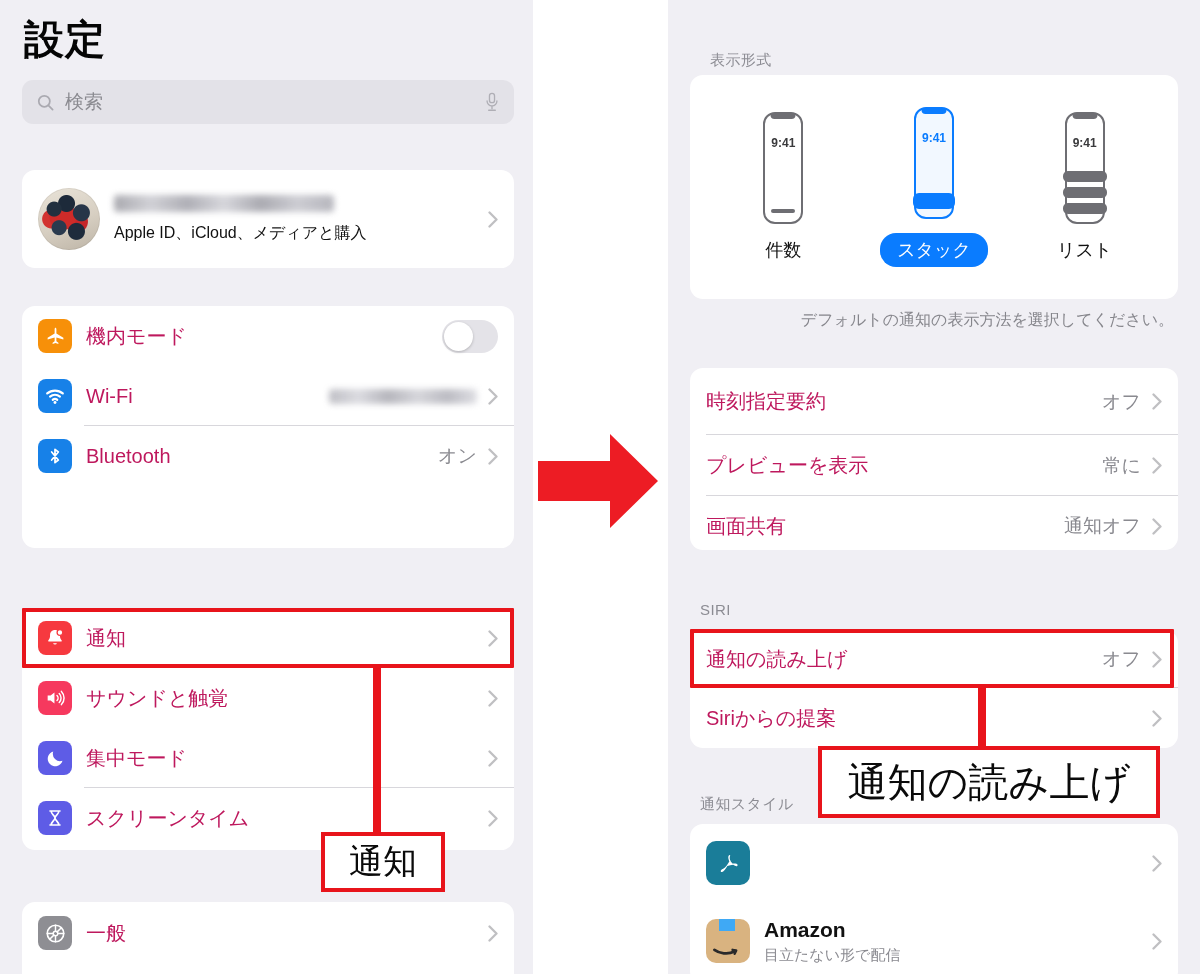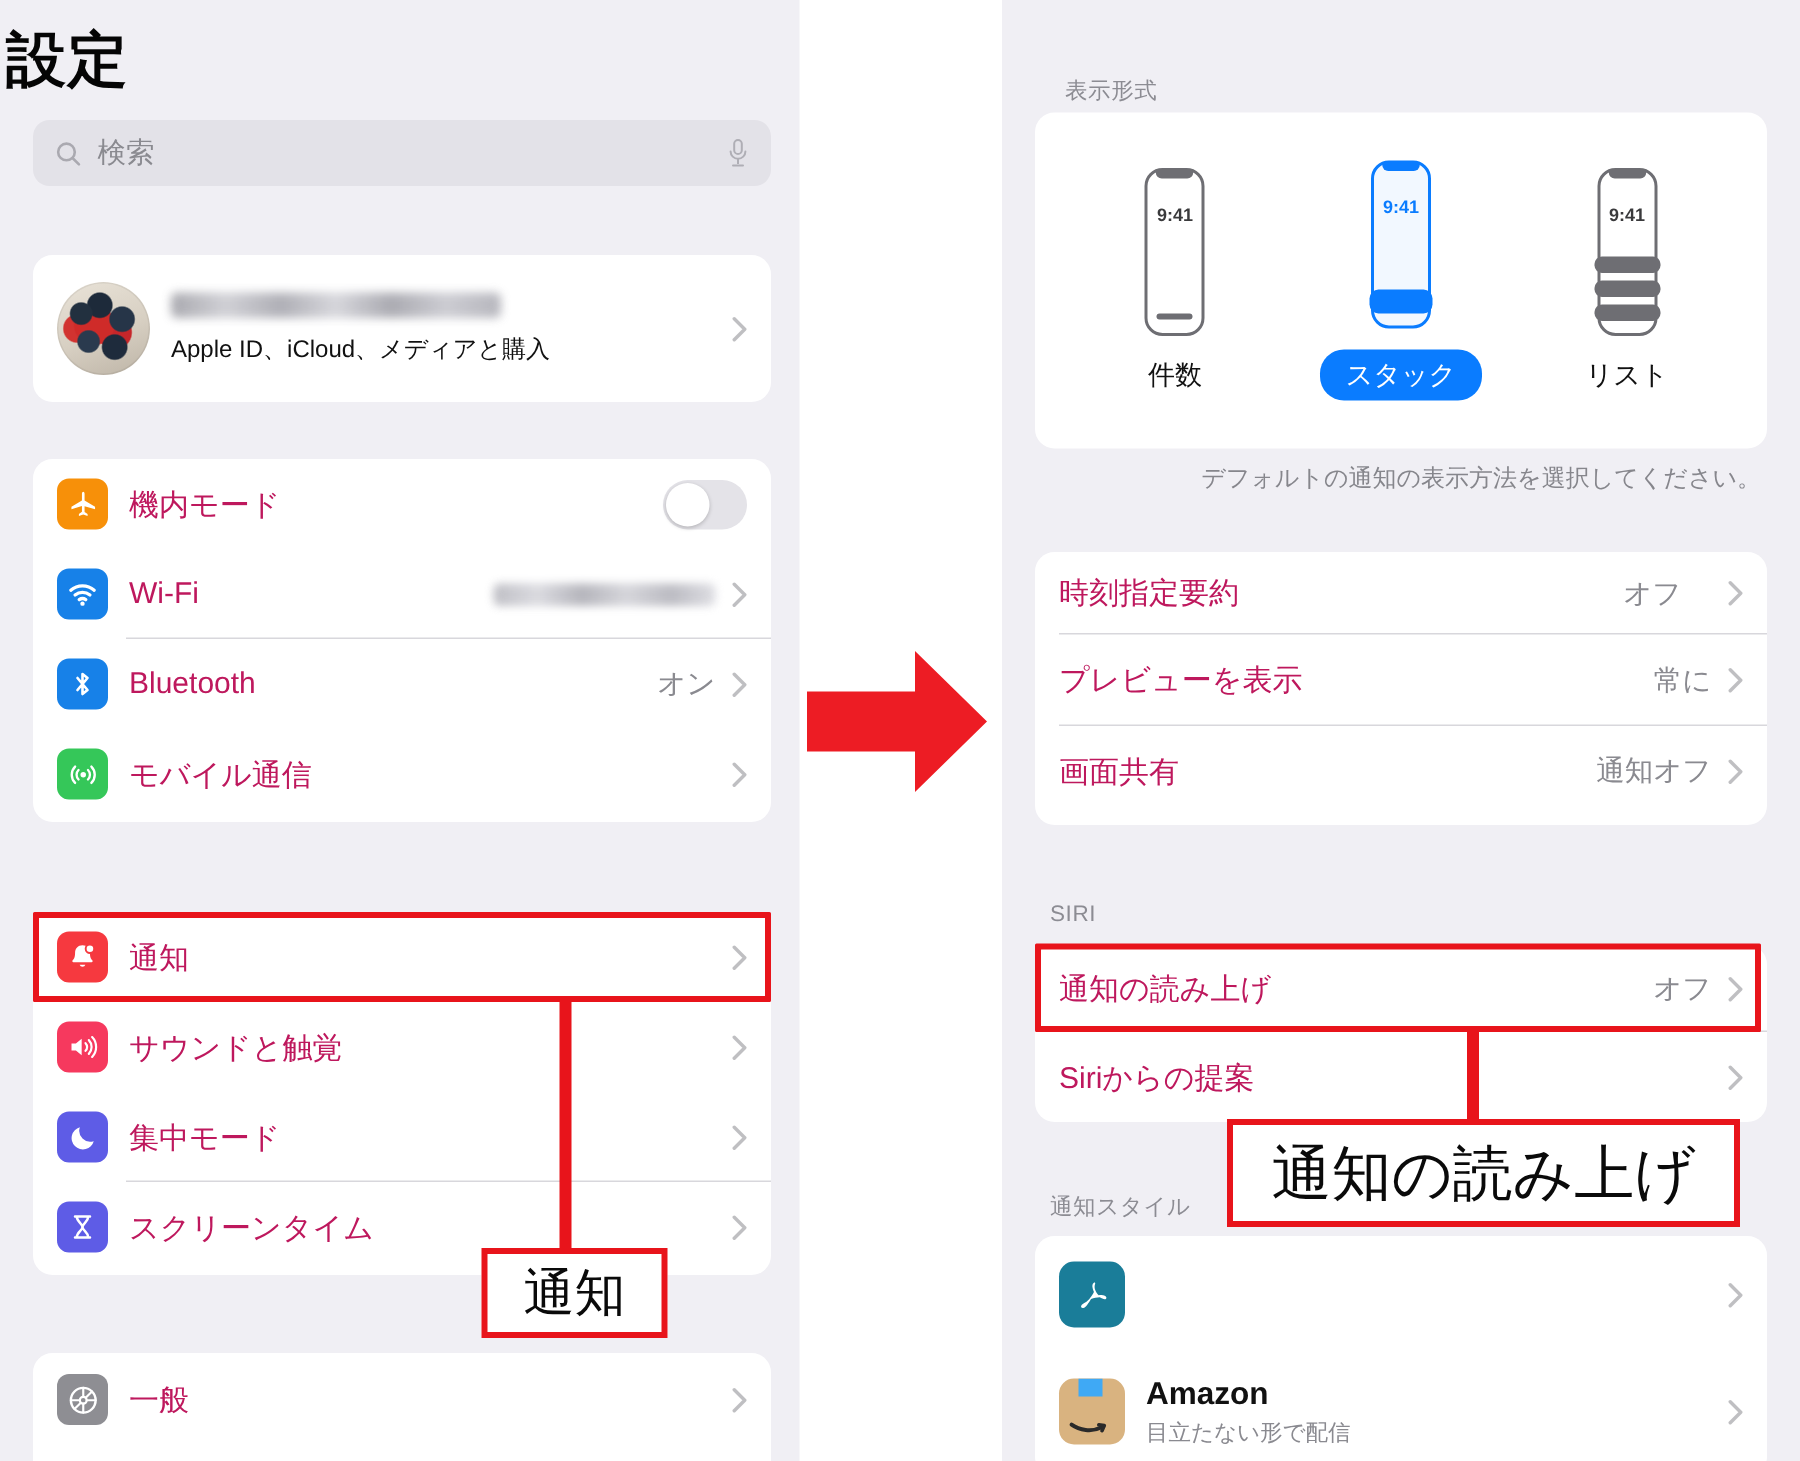--- a/index.html
+++ b/index.html
@@ -14,21 +14,21 @@
   
   .panel { position: absolute; top: 0; height: 974px; background: #F0EFF4; overflow: hidden; }
   .panel-left  { left: 0;   width: 533px; }
   .panel-right { left: 668px; width: 532px; }
 
   .inner-left  { position: relative; width: 533px; height: 974px; }
   .inner-right { position: relative; width: 532px; height: 974px; }
 
   
   .page-title {
-    position: absolute; left: 4px; top: 12px;
+    position: absolute; left: 24px; top: 12px;
     font-size: 40px; font-weight: bold; color: #050505;
     letter-spacing: 1px;
   }
 
   
   .search-bar {
     position: absolute; left: 22px; top: 80px; width: 492px; height: 44px;
     background: #E3E2E8; border-radius: 11px;
     display: flex; align-items: center; padding: 0 14px;
   }
@@ -245,33 +245,20 @@
                 <path d="M8 7.2 16 16.8 12 20V4l4 3.2L8 16.8" fill="none" stroke="#fff" stroke-width="2.1" stroke-linecap="round" stroke-linejoin="round"></path>
               </svg>
         </div>
         <span class="row-label">Bluetooth</span>
         <span class="row-value">オン</span>
         <svg class="chev" viewBox="0 0 10 17">
           <polyline points="1.5,1.5 8.5,8.5 1.5,15.5" fill="none" stroke="#3C3C43" stroke-width="2.3" stroke-linecap="round" stroke-linejoin="round"></polyline>
         </svg>
       </div>
 
-      <div class="row" style="height:60px;">
-        <div class="app-icon" style="background:#35C759;">
-          <svg viewBox="0 0 24 24" width="21" height="21">
-            <circle cx="12" cy="12" r="2.1" fill="#fff"></circle>
-            <path d="M8.4 8.4a5.1 5.1 0 0 0 0 7.2M15.6 8.4a5.1 5.1 0 0 1 0 7.2" fill="none" stroke="#fff" stroke-width="1.8" stroke-linecap="round"></path>
-            <path d="M5.8 5.8a8.8 8.8 0 0 0 0 12.4M18.2 5.8a8.8 8.8 0 0 1 0 12.4" fill="none" stroke="#fff" stroke-width="1.8" stroke-linecap="round"></path>
-          </svg>
-        </div>
-        <span class="row-label">モバイル通信</span>
-        <svg class="chev lone" viewBox="0 0 10 17">
-          <polyline points="1.5,1.5 8.5,8.5 1.5,15.5" fill="none" stroke="#3C3C43" stroke-width="2.3" stroke-linecap="round" stroke-linejoin="round"></polyline>
-        </svg>
-      </div>
     </div>
 
     <div class="card" style="left:22px; top:608px; width:492px; height:242px;">
 
       <div class="row" style="height:60px;">
         <div class="app-icon" style="background:#F6393F;">
           <svg viewBox="0 0 24 24" width="22" height="22">
             <path d="M12 3.4c-3.3 0-5.4 2.3-5.4 5.6 0 4-1.3 4.6-1.9 5.6-.3.5 0 1.2.7 1.2h13.2c.7 0 1-.7.7-1.2-.6-1-1.9-1.6-1.9-5.6 0-3.3-2.1-5.6-5.4-5.6z" fill="#fff"></path>
             <path d="M9.9 17.6a2.2 2.2 0 0 0 4.2 0z" fill="#fff"></path>
             <circle cx="17.4" cy="6" r="3.1" fill="#fff" stroke="#F6393F" stroke-width="1.4"></circle>
@@ -378,21 +365,21 @@
           </div>
           <div class="disp-label">リスト</div>
         </div>
 
       </div>
     </div>
 
     <div class="footnote" style="left:30px; top:310px; width:476px;text-align:right;">デフォルトの通知の表示方法を選択してください。</div>
 
     <div class="card" style="left:22px; top:368px; width:488px; height:182px;">
-      <div class="row row-sep-plain" style="height:55px;gap:20px;">
+      <div class="row row-sep-plain" style="height:67px;">
         <span class="row-label" style="margin-left:0;">時刻指定要約</span>
         <span class="row-value">オフ</span>
         <svg class="chev" viewBox="0 0 10 17">
           <polyline points="1.5,1.5 8.5,8.5 1.5,15.5" fill="none" stroke="#3C3C43" stroke-width="2.3" stroke-linecap="round" stroke-linejoin="round"></polyline>
         </svg>
       </div>
       <div class="row row-sep-plain" style="height:61px;padding-left:16px;">
         <span class="row-label" style="margin-left:0;">プレビューを表示</span>
         <span class="row-value">常に</span>
         <svg class="chev" viewBox="0 0 10 17">

